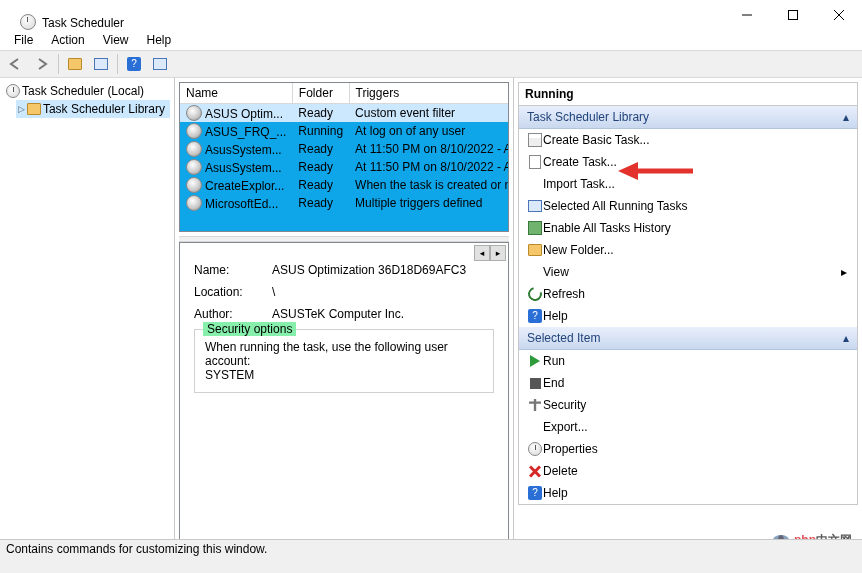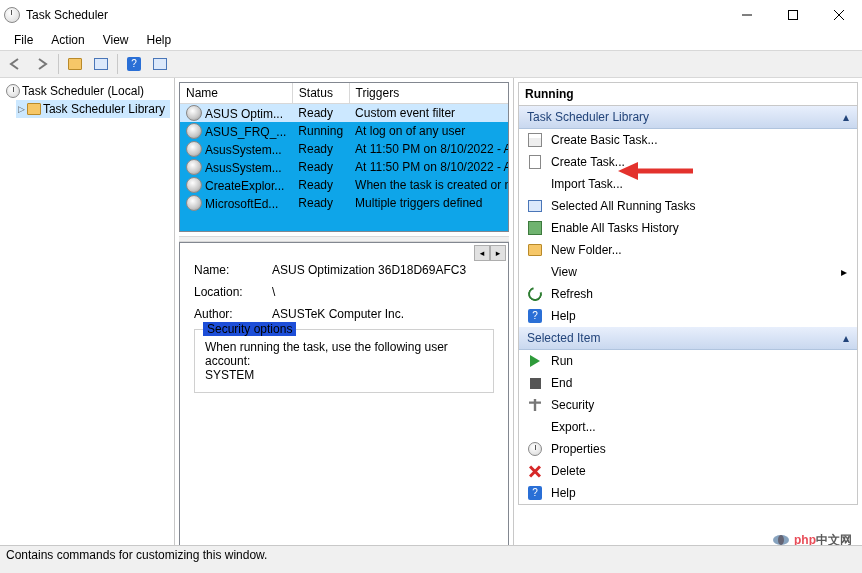--- a/index.html
+++ b/index.html
@@ -1,19 +1,19 @@
 <!DOCTYPE html>
 <html><head>
 <meta charset="utf-8">
 <style>
   * { box-sizing: border-box; font-family: "Segoe UI", Tahoma, sans-serif; font-size: 12px; }
   body { margin: 0; background: #fff; width: 862px; height: 573px; overflow: hidden; position: relative; }
 
   
-  .titlebar { height: 30px; display: flex; align-items: center; padding-left: 4px; }
+  .titlebar { height: 30px; display: flex; align-items: flex-end; padding-left: 20px; }
   .titlebar .appicon { width: 16px; height: 16px; margin-right: 6px; }
   .titlebar .title { flex: 1; }
   .titlebar .winbtn { width: 46px; height: 30px; display: flex; align-items: center; justify-content: center; }
 
   
   .menubar { height: 20px; display: flex; align-items: center; padding-left: 6px; gap: 2px; }
   .menubar .item { padding: 2px 8px; }
 
   
   .toolbar { height: 28px; border-top: 1px solid #d8d8d8; border-bottom: 1px solid #d8d8d8; background: #f0f0f0; display: flex; align-items: center; padding-left: 4px; gap: 2px; }
@@ -41,36 +41,36 @@
 
   .details { flex:1; margin: 0 4px 4px; border: 1px solid #828790; overflow:hidden; position:relative; background:#fff;}
   .details .tabarrows { position:absolute; top:2px; right:2px; display:flex; }
   .details .tabarrows .ar { width:16px; height:16px; border:1px solid #adadad; background:#e1e1e1; display:flex; align-items:center; justify-content:center; font-size:9px; }
   .details .body { padding: 20px 14px; }
   .details .row { display:flex; margin-bottom: 8px; }
   .details .lbl { width: 78px; }
   .details .val { flex:1; }
   .details textarea { width: 100%; height: 56px; resize:none; border:1px solid #adadad; background:#fff; font-family:inherit; font-size:12px; }
   .fieldset { border:1px solid #d0d0d0; margin: 6px 0 0; padding: 10px; position:relative; }
-  .fieldset .legend { position:absolute; top:-8px; left:8px; background:#1d4ed8; padding:0 4px; }
+  .fieldset .legend { position:absolute; top:-8px; left:8px; background:#86efac; padding:0 4px; }
 
   
   .actions { width: 348px; display:flex; flex-direction:column; padding:4px; }
   .actions .paneTitle { background:#fff; font-weight:bold; padding: 4px 6px; border:1px solid #c8c8c8; border-bottom:none; }
   .actions .group { border:1px solid #c8c8c8; }
   .actions .groupHeader { background: linear-gradient(#e8effc, #c9d8ef); padding: 4px 8px; display:flex; justify-content:space-between; align-items:center; color:#22447a; border-bottom:1px solid #b0c4de;}
-  .actions .item { display:flex; align-items:center; padding: 3px 8px; gap: 8px; position:relative; }
+  .actions .item { display:flex; align-items:center; padding: 3px 8px; position:relative; }
   .actions .item .ic { width:16px; height:16px; display:flex; align-items:center; justify-content:center; flex-shrink:0; }
   .actions .item .chev { position:absolute; right:10px; }
 
   
   .redarrow { position:absolute; top: 156px; left: 618px; pointer-events:none; }
 
   
-  .statusbar { position:absolute; bottom:0; left:0; right:0; height:28px; border-top:1px solid #c8c8c8; background:#f0f0f0; padding: 2px 6px; }
+  .statusbar { position:absolute; bottom:0; left:0; right:0; height:34px; border-top:1px solid #c8c8c8; background:#f0f0f0; padding: 2px 6px; }
 
   
   .watermark { position:absolute; right:10px; bottom:24px; display:flex; align-items:center; gap:4px; opacity:0.9; }
   .watermark .p { color:#484848; font-weight:bold; font-size:12px;}
   .watermark .p .red{color:#e63946;}
 
   
   .i-clock { width:14px; height:14px; border:1px solid #888; border-radius:50%; background:radial-gradient(circle at 40% 35%,#fff,#d7d7d7); position:relative;}
   .i-clock::after{content:"";position:absolute;top:2px;left:6px;width:1px;height:5px;background:#555;}
   .i-folder { width:14px;height:12px;background:#f6c768;border:1px solid #b98a2a;border-radius:1px;}
@@ -163,21 +163,21 @@
     <div class="tablewrap">
       <table>
         <colgroup>
             <col style="width:100px">
             <col style="width:60px">
             <col>
           </colgroup>
         <thead>
             <tr>
           <th>Name</th>
-          <th>Status</th>
+          <th>Folder</th>
           <th>Triggers</th>
         </tr>
           </thead>
         <tbody>
           <tr class="selected">
               <td>ASUS Optim...</td>
               <td>Ready</td>
               <td>Custom event filter</td>
             </tr>
           <tr>

